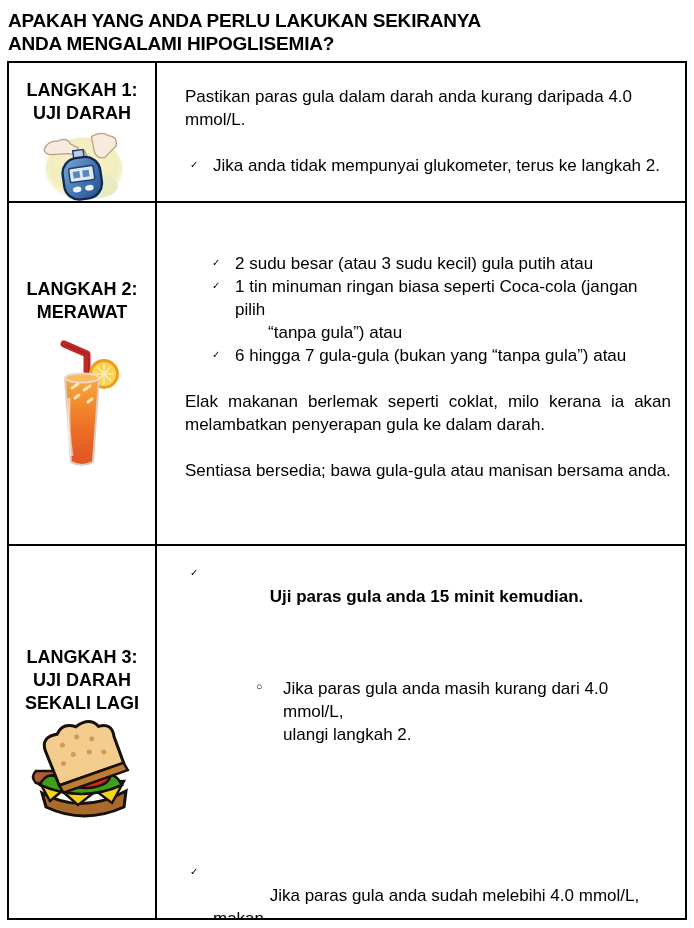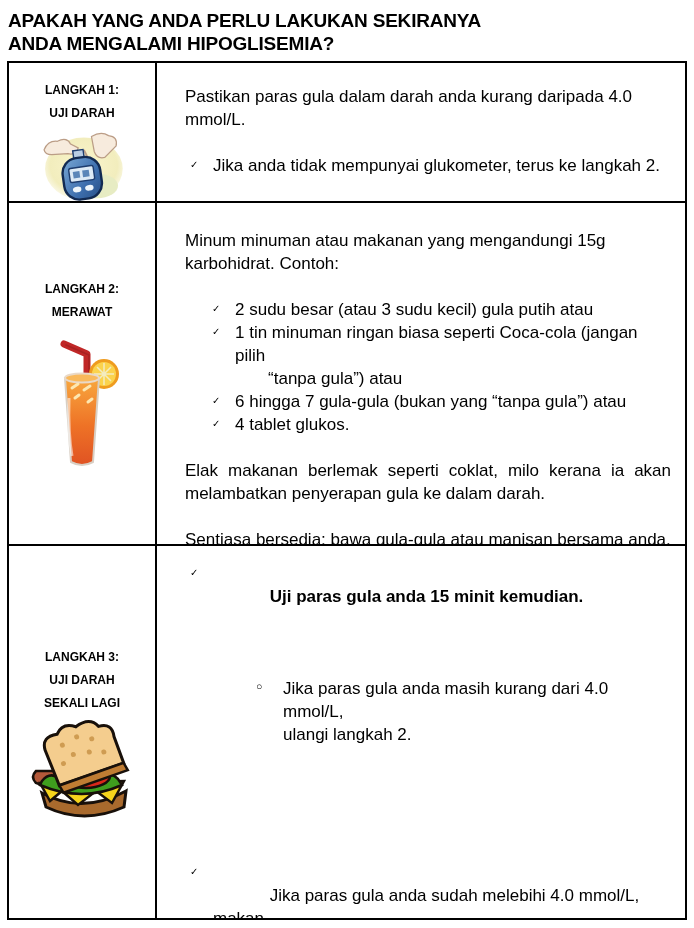--- a/index.html
+++ b/index.html
@@ -19,21 +19,21 @@
   .row { display:grid; grid-template-columns:148px 1fr; }
   .row + .row { border-top:2px solid #000; }
   .r1 { height:138px; } .r2 { height:341px; } .r3 { height:372px; }
 
   .left {
     border-right:2px solid #000; box-sizing:border-box;
     display:flex; flex-direction:column; align-items:center; justify-content:center;
     text-align:center; overflow:hidden;
   }
   .r1 .left { justify-content:flex-start; padding-top:16px; }
-  .label { font-size:12px; font-weight:bold; line-height:23px; }
+  .label { font-size:18px; font-weight:bold; line-height:23px; }
   .label span { display:block; }
   .illus { display:block; margin-top:4px; }
   .r2 .illus { margin-top:14px; }
 
   .right {
     box-sizing:border-box; overflow:hidden;
     padding:22px 14px 0 28px;
     font-size:17px; line-height:23px;
   }
   .r2 .right { padding-top:26px; }
@@ -138,28 +138,25 @@
           <g stroke="#f3ecc0" stroke-width="1.5">
             <path d="M66 25 V47 M56 36 H76 M59 29 L73 43 M73 29 L59 43"></path>
           </g>
           <path d="M27 40 L33 124 Q44 130 55 124 L61 40 Z" fill="url(#juice)" stroke="#d8cfc4" stroke-width="2"></path>
           <ellipse cx="44" cy="40" rx="17" ry="4.5" fill="#f9b95c" stroke="#e9d9c8" stroke-width="2"></ellipse>
           <path d="M34 50 L40 46 M46 52 L52 48 M37 60 L41 57 M50 64 L54 61" stroke="#fde7b0" stroke-width="3" stroke-linecap="round" fill="none"></path>
           <path d="M31 60 Q30 95 34 118" stroke="#ffffff" stroke-width="3" opacity=".55" fill="none"></path>
         </svg>
       </div>
       <div class="right">
-        <p class="pre">Minum minuman atau makanan yang mengandungi 15g
-karbohidrat. Contoh:</p>
         <ul class="b2">
           <li>2 sudu besar (atau 3 sudu kecil) gula putih atau</li>
           <li>1 tin minuman ringan biasa seperti Coca-cola (jangan pilih
        “tanpa gula”) atau</li>
           <li>6 hingga 7 gula-gula (bukan yang “tanpa gula”) atau</li>
-          <li>4 tablet glukos.</li>
         </ul>
         <p class="note just">Elak makanan berlemak seperti coklat, milo kerana ia akan melambatkan penyerapan gula ke dalam darah.</p>
         <p class="note">Sentiasa bersedia; bawa gula-gula atau manisan bersama anda.</p>
       </div>
     </div>
 
     <div class="row r3">
       <div class="left">
         <div class="label">
           <span>LANGKAH 3:</span>

